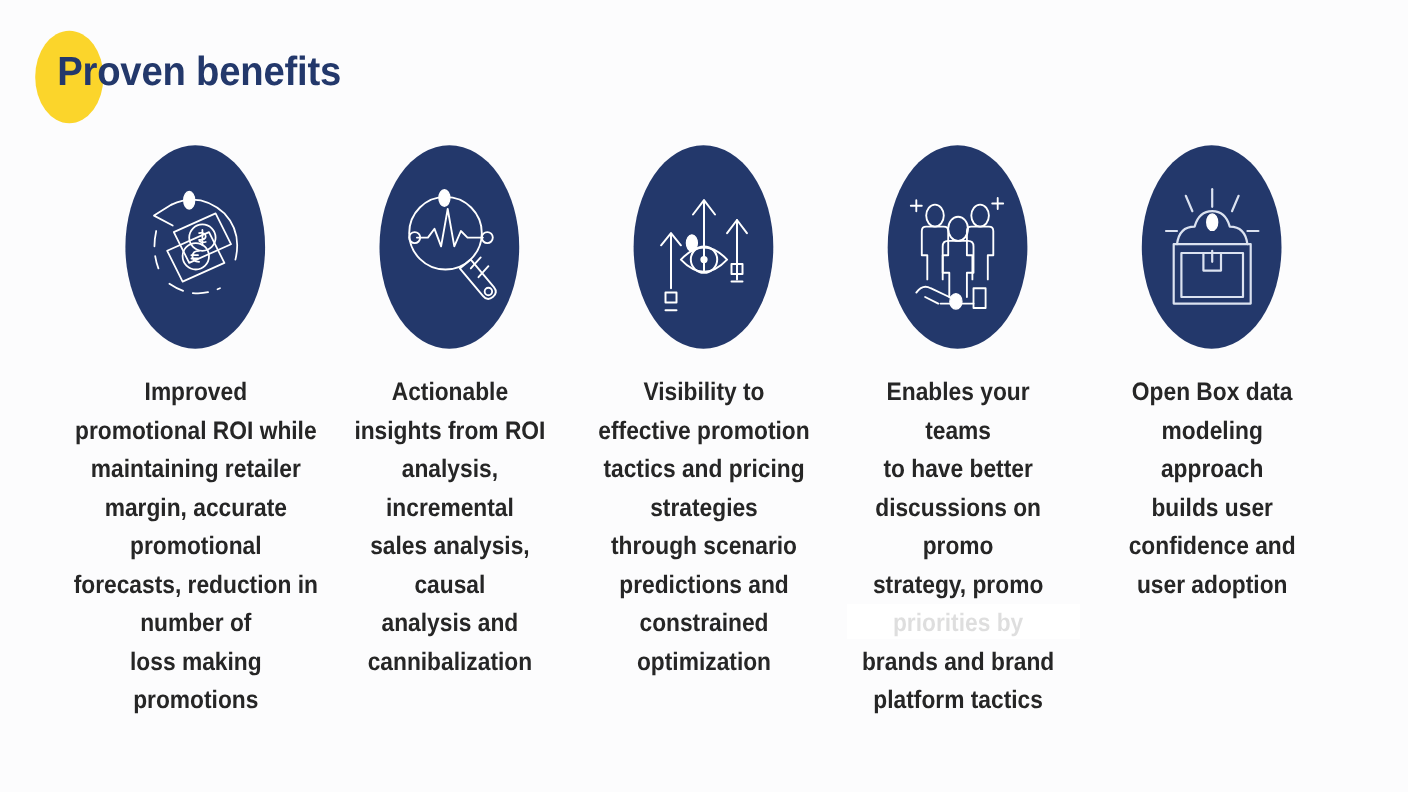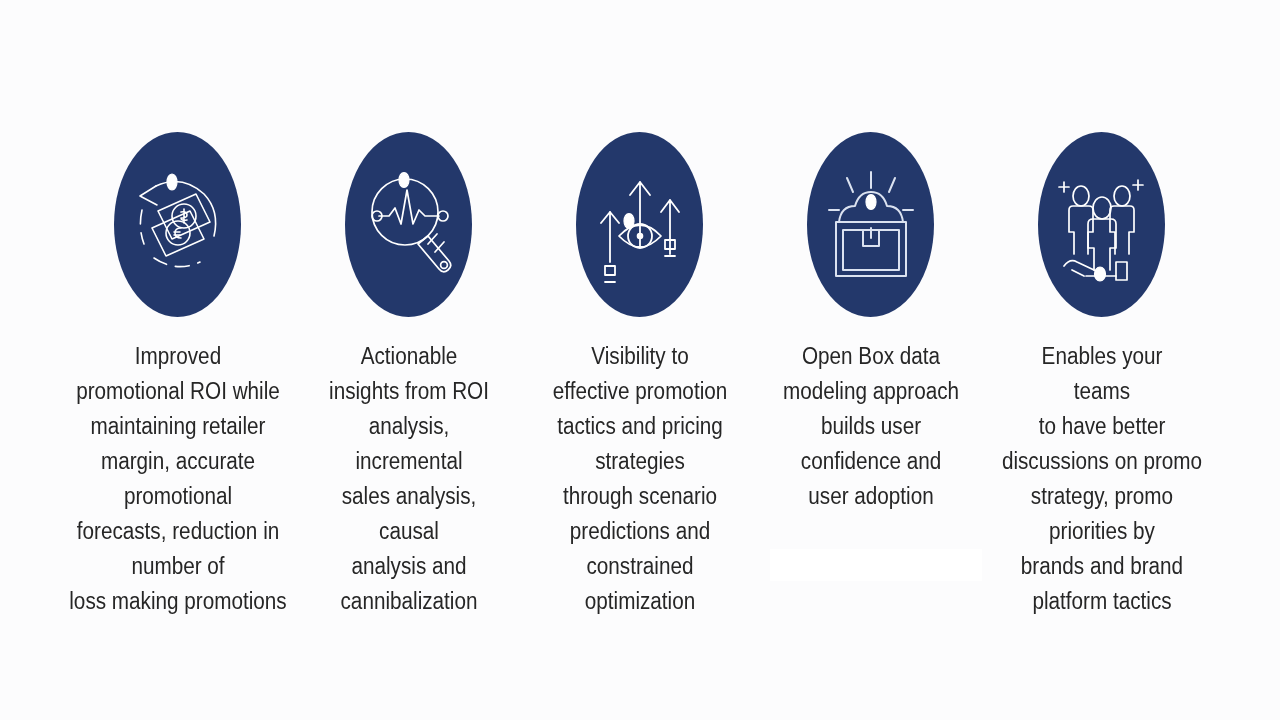--- a/index.html
+++ b/index.html
@@ -55,20 +55,21 @@
 
   
   .columns {
     position: absolute;
     left: 62px;
     top: 132px;
     width: 1156px;
     display: flex;
     flex-direction: row;
     align-items: flex-start;
+    font-weight: bold;
   }
   .column {
     width: 231px;
     display: flex;
     flex-direction: column;
     align-items: center;
   }
 
   .badge {
     width: 127px;
@@ -112,20 +113,24 @@
     background: #ffffff;
     opacity: 0.85;
     pointer-events: none;
   }
 </style>
 </head>
 <body>
 
 <div id="slide">
 
+  <div class="title-area">
+    <div class="title-blob"></div>
+    <div class="title-text">Proven benefits</div>
+  </div>
 
   <div class="columns">
 
     <div class="column col-0">
       <div class="badge">
         <svg width="104" height="118" viewBox="0 0 104 118" fill="none">
           <g stroke="#ffffff" stroke-width="1.6" fill="none" stroke-linecap="round" stroke-linejoin="round">
             <path d="M30 20 Q56 8 78 28 Q94 45 88 70"></path>
             <path d="M16 44 Q12 62 18 78" stroke-dasharray="14 9"></path>
             <path d="M28 92 Q50 107 74 96" stroke-dasharray="14 9"></path>
@@ -194,45 +199,20 @@
         </svg>
       </div>
       <div class="caption">Visibility to
 effective promotion
 tactics and pricing
 strategies
 through scenario
 predictions and
 constrained
 optimization</div>
-    </div>
-
-    <div class="column col-4">
-      <div class="badge">
-        <svg width="104" height="118" viewBox="0 0 104 118" fill="none">
-          <g stroke="#dbe2f0" stroke-width="2" fill="none" stroke-linecap="round" stroke-linejoin="round">
-            <path d="M28 12 L34 26"></path>
-            <path d="M52 6 L52 22"></path>
-            <path d="M76 12 L70 26"></path>
-            <path d="M10 44 L20 44"></path>
-            <path d="M94 44 L84 44"></path>
-            <path d="M20 56 Q22 40 36 40 Q40 26 52 26 Q64 26 68 40 Q82 40 84 56"></path>
-            <rect x="17" y="56" width="70" height="54"></rect>
-            <rect x="24" y="64" width="56" height="40"></rect>
-            <path d="M44 64 L44 80 L60 80 L60 64"></path>
-            <path d="M52 62 L52 72"></path>
-          </g>
-          <ellipse cx="52" cy="36" rx="5" ry="7.5" fill="#ffffff" stroke="#ffffff" stroke-width="1.2"></ellipse>
-        </svg>
-      </div>
-      <div class="caption">Open Box data
-modeling approach
-builds user
-confidence and
-user adoption</div>
     </div>
 
     <div class="column col-3">
       <div class="badge">
         <svg width="104" height="118" viewBox="0 0 104 118" fill="none">
           <g stroke="#ffffff" stroke-width="1.7" fill="none" stroke-linecap="round" stroke-linejoin="round">
             <path d="M14 16 L14 26 M9 21 L19 21"></path>
             <path d="M88 14 L88 24 M83 19 L93 19"></path>
             <ellipse cx="31" cy="30" rx="8" ry="10"></ellipse>
             <path d="M19 44 Q19 40 23 40 L39 40 Q43 40 43 44 L43 66 L38 66 L38 88 M24 66 L24 88 M19 44 L19 66 L24 66"></path>
@@ -251,16 +231,41 @@
       <div class="caption">Enables your
 teams
 to have better
 discussions on promo
 strategy, promo
 priorities by
 brands and brand
 platform tactics</div>
     </div>
 
+    <div class="column col-4">
+      <div class="badge">
+        <svg width="104" height="118" viewBox="0 0 104 118" fill="none">
+          <g stroke="#dbe2f0" stroke-width="2" fill="none" stroke-linecap="round" stroke-linejoin="round">
+            <path d="M28 12 L34 26"></path>
+            <path d="M52 6 L52 22"></path>
+            <path d="M76 12 L70 26"></path>
+            <path d="M10 44 L20 44"></path>
+            <path d="M94 44 L84 44"></path>
+            <path d="M20 56 Q22 40 36 40 Q40 26 52 26 Q64 26 68 40 Q82 40 84 56"></path>
+            <rect x="17" y="56" width="70" height="54"></rect>
+            <rect x="24" y="64" width="56" height="40"></rect>
+            <path d="M44 64 L44 80 L60 80 L60 64"></path>
+            <path d="M52 62 L52 72"></path>
+          </g>
+          <ellipse cx="52" cy="36" rx="5" ry="7.5" fill="#ffffff" stroke="#ffffff" stroke-width="1.2"></ellipse>
+        </svg>
+      </div>
+      <div class="caption">Open Box data
+modeling approach
+builds user
+confidence and
+user adoption</div>
+    </div>
+
   </div>
 
   <div class="caption-highlight"></div>
 </div>
 
 </body></html>

